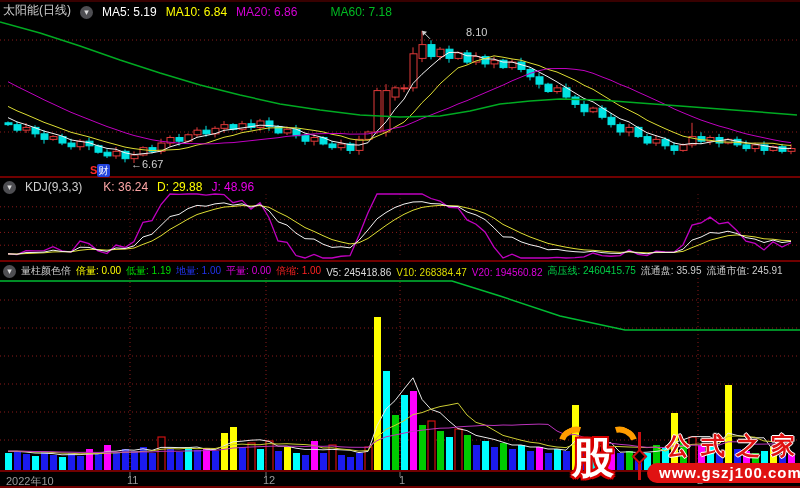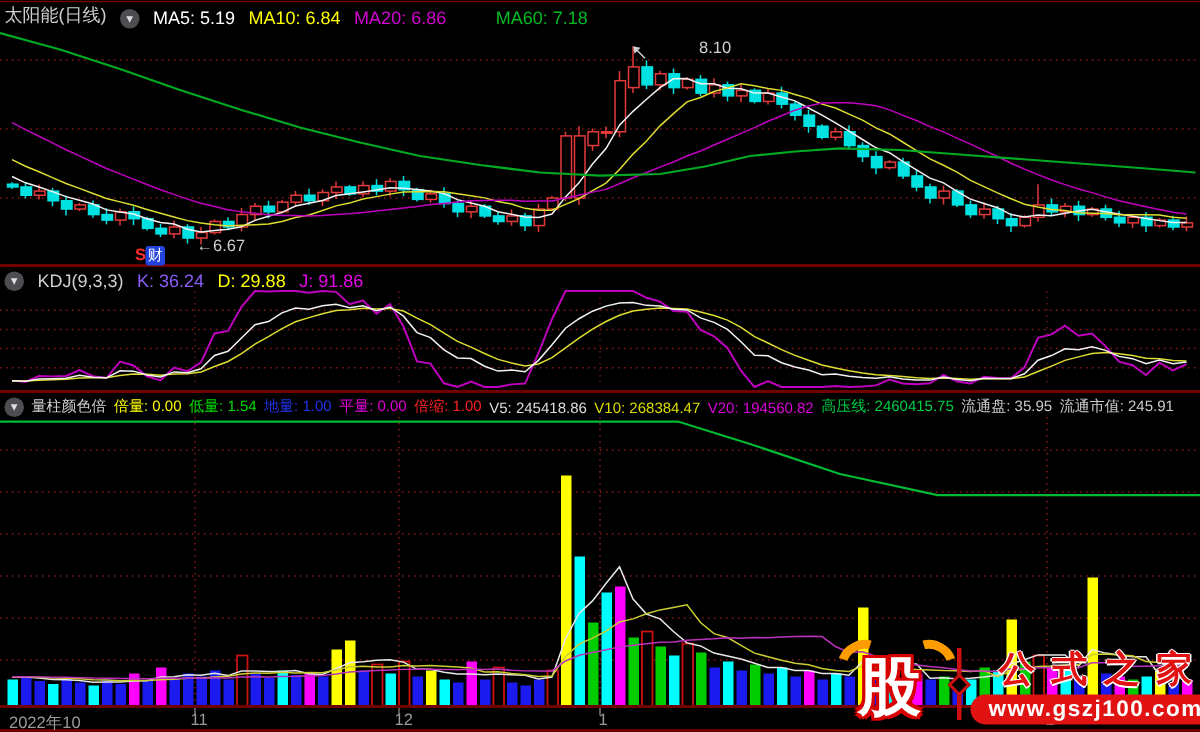--- a/index.html
+++ b/index.html
@@ -357,30 +357,30 @@
     <span class="chev">▾</span>
     <span style="color: rgb(255, 255, 255);">MA5: 5.19</span>
     <span style="color: rgb(255, 255, 0);">MA10: 6.84</span>
     <span style="color: rgb(212, 0, 212);">MA20: 6.86</span>
     <span style="color: rgb(0, 187, 34); margin-left: 24px;">MA60: 7.18</span>
   </div>
 
   <div class="hrow row2">
     <span class="chev">▾</span>
     <span class="ptitle">KDJ(9,3,3)</span>
-    <span style="color: #8b5cf6;">K: 36.24</span>
+    <span style="color: #fca5a5; margin-left: 12px;">K: 36.24</span>
     <span style="color: rgb(255, 255, 0);">D: 29.88</span>
-    <span style="color: rgb(232, 0, 232);">J: 91.86</span>
+    <span style="color: rgb(232, 0, 232);">J: 48.96</span>
   </div>
 
   <div class="hrow row3">
     <span class="chev">▾</span>
     <span class="ptitle">量柱颜色倍</span>
     <span style="color: rgb(255, 255, 0);">倍量: 0.00</span>
-    <span style="color: rgb(0, 221, 0);">低量: 1.54</span>
+    <span style="color: rgb(0, 221, 0);">低量: 1.19</span>
     <span style="color: rgb(34, 51, 238);">地量: 1.00</span>
     <span style="color: rgb(221, 0, 221);">平量: 0.00</span>
     <span style="color: rgb(255, 34, 34);">倍缩: 1.00</span>
     <span style="color: rgb(221, 221, 221);">V5: 245418.86</span>
     <span style="color: rgb(221, 221, 0);">V10: 268384.47</span>
     <span style="color: rgb(221, 0, 221);">V20: 194560.82</span>
     <span style="color: rgb(0, 204, 68);">高压线: 2460415.75</span>
     <span style="color: rgb(204, 204, 204);">流通盘: 35.95</span>
     <span style="color: rgb(204, 204, 204);">流通市值: 245.91</span>
   </div>

